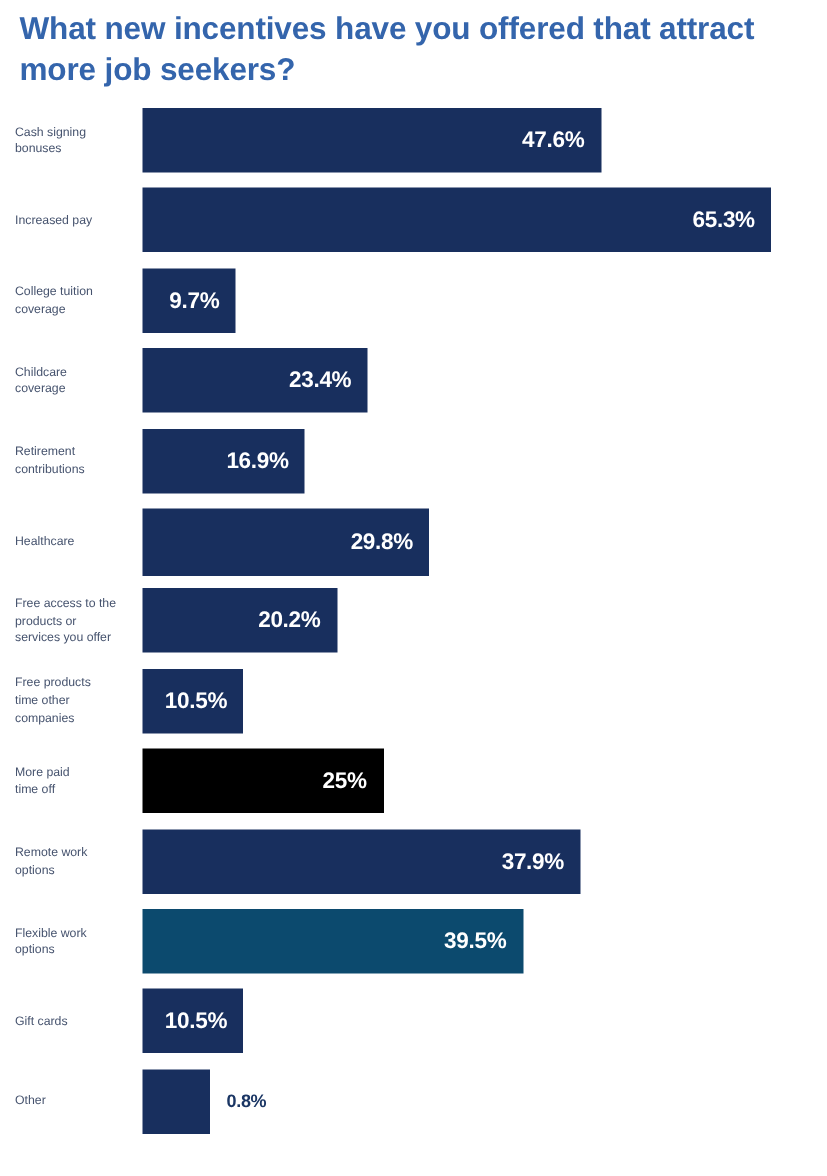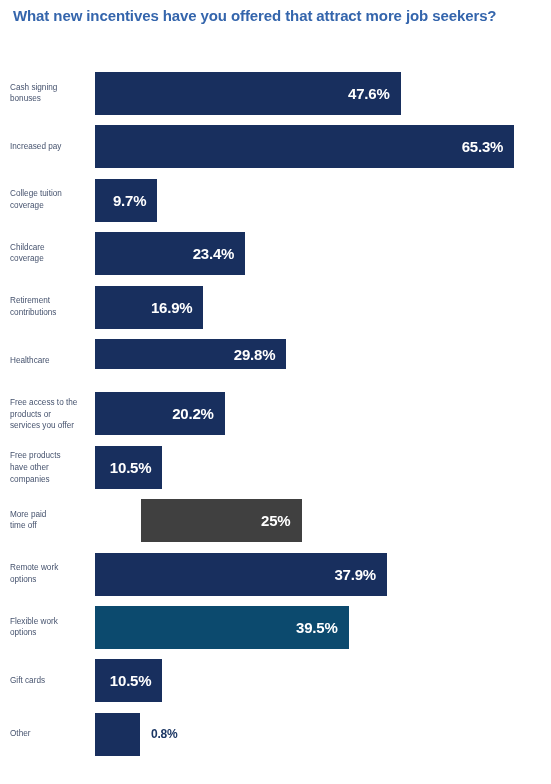--- a/index.html
+++ b/index.html
@@ -13,21 +13,21 @@
     overflow: hidden;
     font-family: "Liberation Sans", sans-serif;
     position: relative;
   }
 
   #chart-title {
     position: absolute;
     left: 13px;
     top: 6px;
     width: 528px;
-    font-size: 15px;
+    font-size: 21px;
     font-weight: bold;
     line-height: 1.30;
     color: #3465AC;
     letter-spacing: -0.1px;
   }
 
   #plot-area {
     position: absolute;
     left: 0;
     top: 72px;
@@ -141,50 +141,50 @@
 contributions</div>
       <div class="bar-track">
         <div class="bar" style="width: 108.498px; height: 43px; background: rgb(24, 47, 94);">
           <span class="bar-value-inside">16.9%</span>
         </div>
       </div>
     </div>
     <div class="bar-row" style="top: 267px;">
       <div class="cat-label">Healthcare</div>
       <div class="bar-track">
-        <div class="bar" style="width: 191.316px; height: 30px; background: rgb(24, 47, 94); padding-left: 26px;">
+        <div class="bar" style="width: 191.316px; height: 45px; background: rgb(24, 47, 94); padding-left: 26px;">
           <span class="bar-value-inside">29.8%</span>
         </div>
       </div>
     </div>
     <div class="bar-row" style="top: 320.4px;">
       <div class="cat-label">Free access to the
 products or
 services you offer</div>
       <div class="bar-track">
         <div class="bar" style="width: 129.684px; height: 43px; background: rgb(24, 47, 94);">
           <span class="bar-value-inside">20.2%</span>
         </div>
       </div>
     </div>
     <div class="bar-row" style="top: 373.8px;">
       <div class="cat-label">Free products
-have other
+time other
 companies</div>
       <div class="bar-track">
         <div class="bar" style="width: 67.41px; height: 43px; background: rgb(24, 47, 94);">
           <span class="bar-value-inside">10.5%</span>
         </div>
       </div>
     </div>
     <div class="bar-row" style="top: 427.2px;">
       <div class="cat-label">More paid
 time off</div>
       <div class="bar-track">
-        <div class="bar" style="width: 160.5px; height: 43px; background: #404040; margin-left: 46px;">
+        <div class="bar" style="width: 160.5px; height: 43px; background: #000000;">
           <span class="bar-value-inside">25%</span>
         </div>
       </div>
     </div>
     <div class="bar-row" style="top: 480.6px;">
       <div class="cat-label">Remote work
 options</div>
       <div class="bar-track">
         <div class="bar" style="width: 292px; height: 43px; background: rgb(24, 47, 94); padding-left: 28px;">
           <span class="bar-value-inside">37.9%</span>

